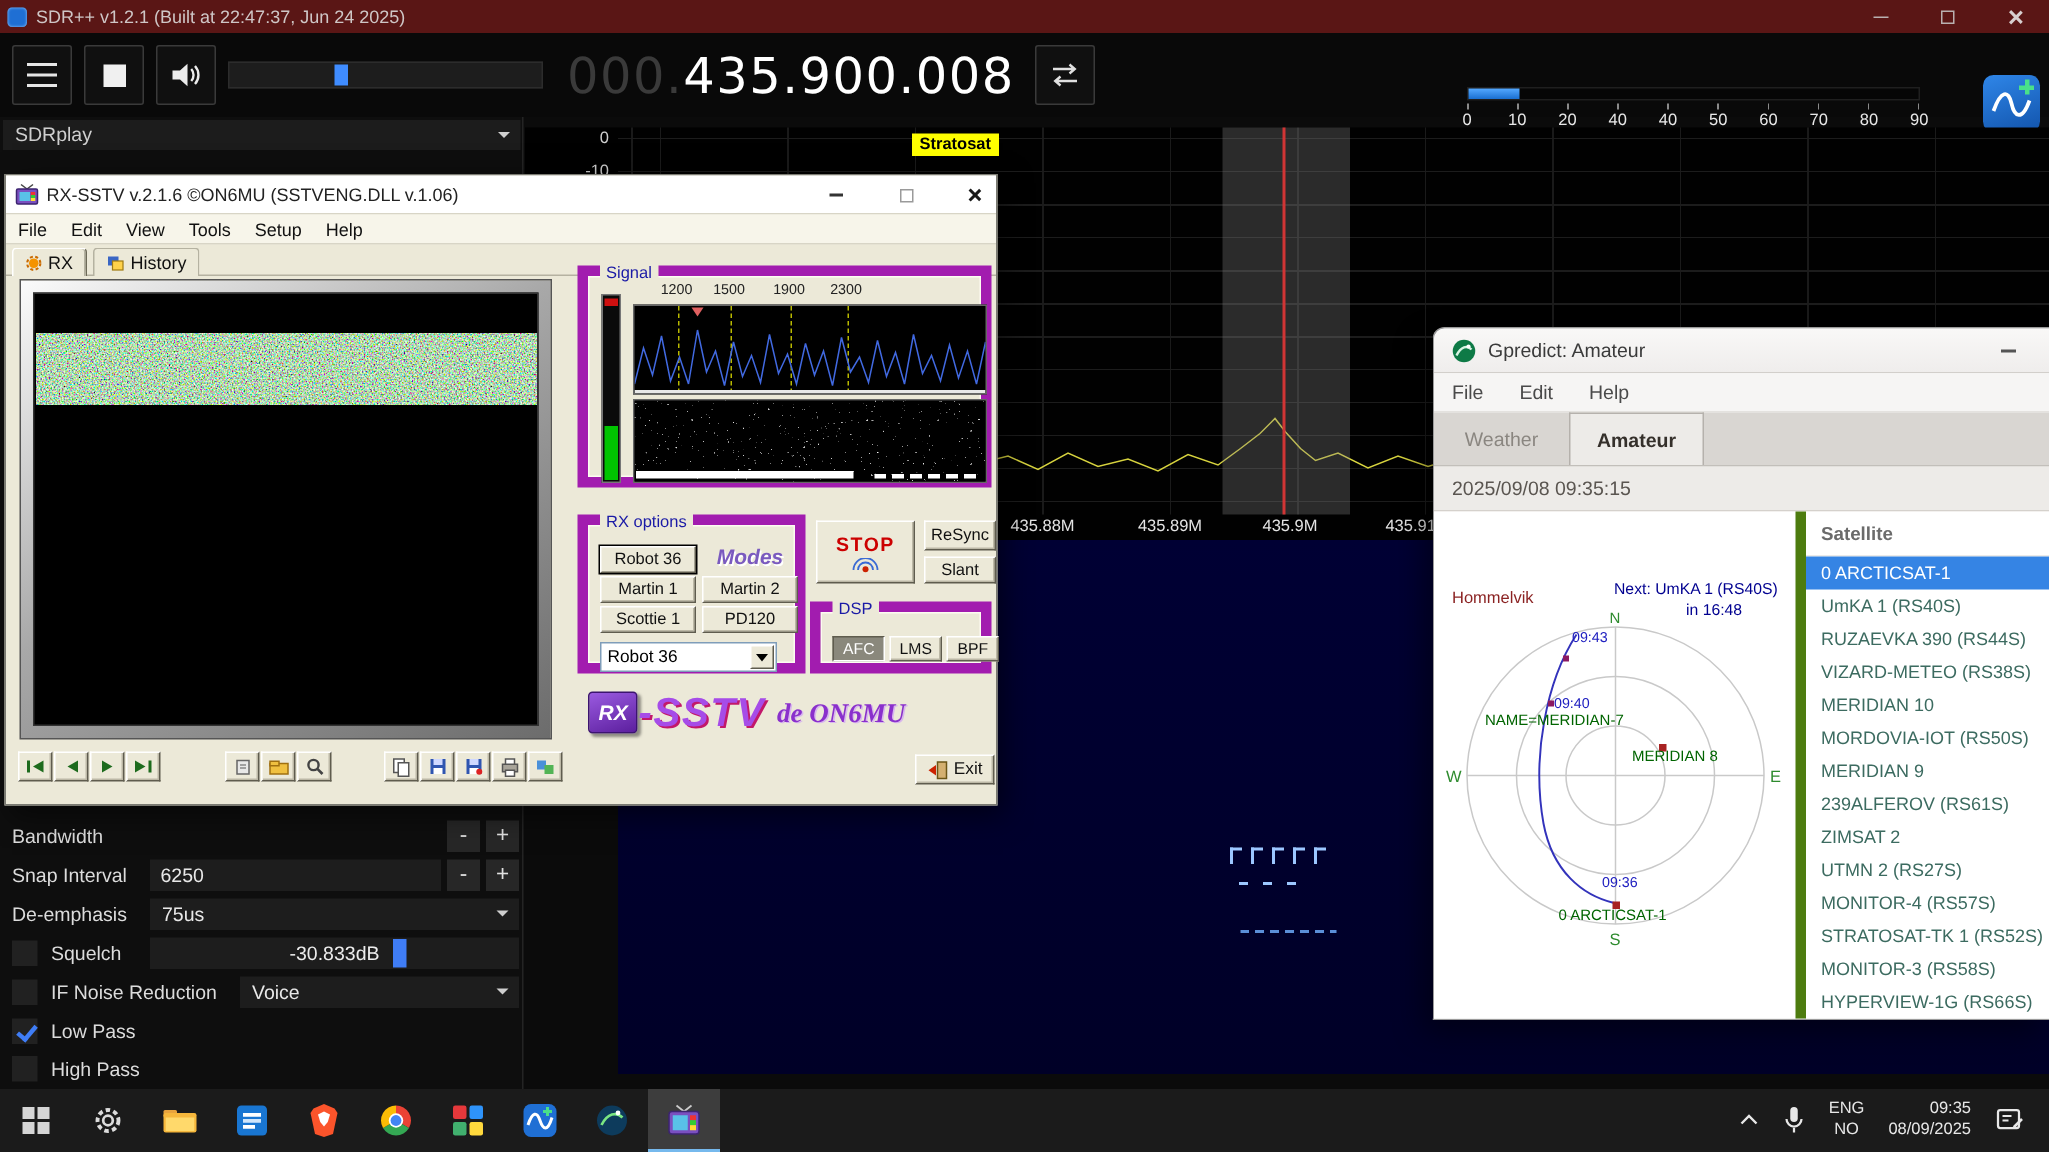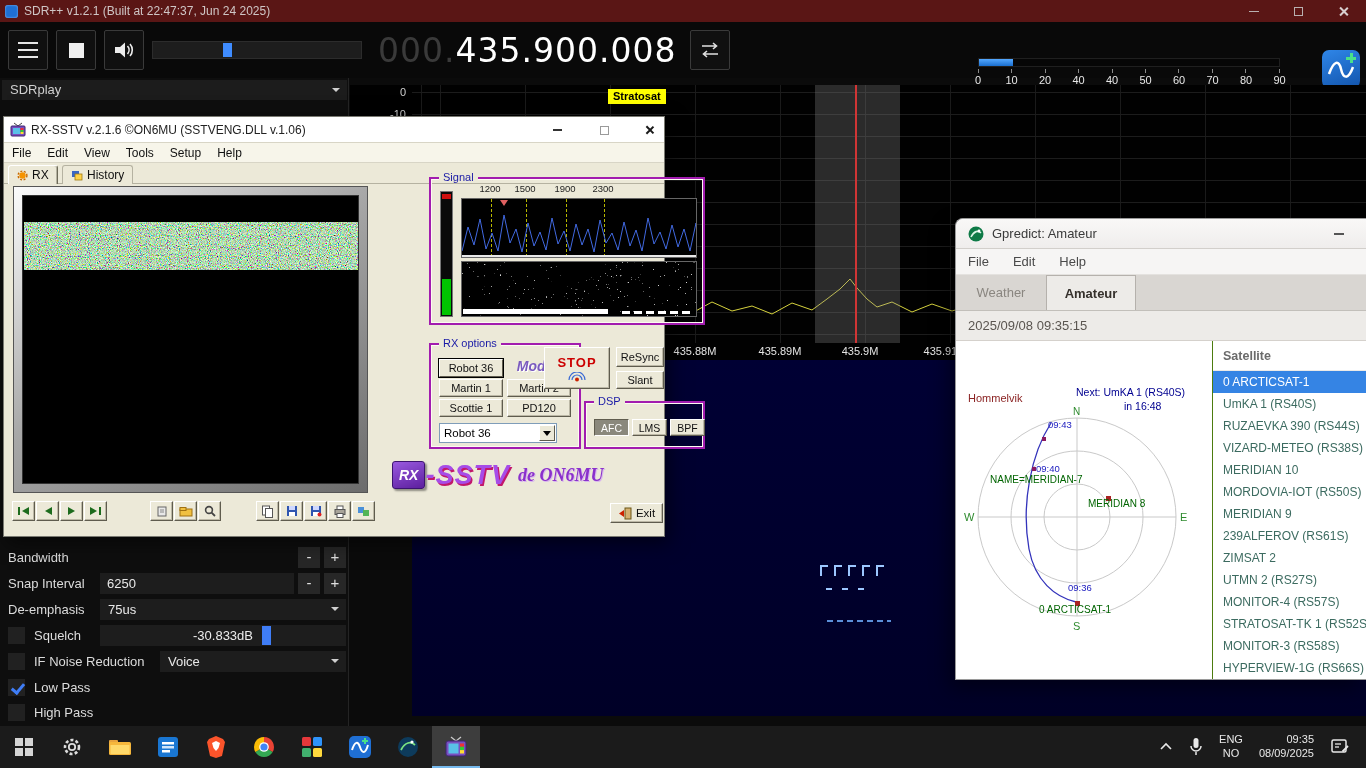--- a/index.html
+++ b/index.html
@@ -80,21 +80,21 @@
   .glyph-x-d::before{transform:rotate(45deg);} .glyph-x-d::after{transform:rotate(-45deg);}
   .rx-menubar{position:absolute;left:0;top:26px;right:0;height:20px;background:#f7f5ea;display:flex;align-items:center;border-bottom:1px solid #d8d5c6;}
   .rx-menu-item{padding:0 8px;font-size:12px;color:#111;}
   .rx-tabrow{position:absolute;left:0;top:46px;right:0;height:21px;border-bottom:1px solid #b5b2a1;}
   .rx-tab{position:absolute;top:2px;height:19px;background:#ece9d8;border:1px solid #fff;border-right-color:#6d6a58;border-bottom:none;display:flex;align-items:center;padding:0 8px;gap:4px;font-size:12px;border-top-left-radius:3px;border-top-right-radius:3px;box-shadow:inset -1px 0 0 #b5b2a1;}
   .b3{background:#ece9d8;border:1px solid;border-color:#fff #5f5c4e #5f5c4e #fff;box-shadow:inset -1px -1px 0 #bcb8a6;}
   .frame{position:absolute;left:9px;top:69px;width:355px;height:307px;background:linear-gradient(145deg,#fbfbfb,#a8a8a8 45%,#6c6c6c);border:1px solid #555;padding:8px;}
   .frame-inner{width:100%;height:100%;background:#000;border:1px solid #333;position:relative;overflow:hidden;}
   .noise-band{position:absolute;left:1px;top:26px;}
   .navb{position:absolute;top:384px;width:23px;height:20px;display:flex;align-items:center;justify-content:center;}
-  .grp{position:absolute;border:2px solid #a21caf;box-shadow:inset 0 0 0 1px #fdfbf2;margin-left:44px;}
+  .grp{position:absolute;border:7px solid #a21caf;box-shadow:inset 0 0 0 1px #fdfbf2;}
   .grp-label{position:absolute;top:-8px;left:8px;background:#ece9d8;padding:0 4px;font-size:11px;color:#1a1aa6;}
   .meter{position:absolute;left:9px;top:12px;width:13px;height:126px;background:#0a0a0a;border:1px solid #777;}
   .meter-green{position:absolute;left:1px;bottom:1px;width:9px;height:36px;background:#00c400;}
   .meter-red{position:absolute;left:1px;top:2px;width:9px;height:5px;background:#cf1010;}
   .sig-scale{position:absolute;left:30px;top:4px;width:235px;height:13px;}
   .sig-scale span{position:absolute;transform:translateX(-50%);font-size:9.5px;color:#222;}
   .sig-spec{position:absolute;left:30px;top:19px;width:236px;height:60px;background:#000;border:1px solid #666;overflow:hidden;}
   .yline{position:absolute;top:0;bottom:0;width:0;border-left:1px dashed #b8b800;}
   .sig-base{position:absolute;left:0;right:0;bottom:0;height:2px;background:#e8e8e8;}
   .red-tri{position:absolute;top:1px;width:0;height:0;border:4px solid transparent;border-top:6px solid #e06060;}
@@ -125,21 +125,21 @@
   .gp-min{position:absolute;left:368px;top:3px;width:30px;height:24px;display:flex;align-items:center;justify-content:center;border-radius:4px;}
   .gp-min-bar{width:10px;height:1.5px;background:#555;}
   .gp-menubar{position:absolute;left:0;top:30px;right:0;height:26px;background:#f6f5f4;display:flex;align-items:center;border-bottom:1px solid #e4e2df;}
   .gp-menu-item{padding:0 12px;color:#4a4a4a;font-size:13px;}
   .gp-tabs{position:absolute;left:0;top:56px;right:0;height:36px;background:#d9d6d2;border-bottom:1px solid #c2bfba;display:flex;align-items:flex-end;}
   .gp-tab{height:35px;line-height:35px;width:90px;text-align:center;color:#8a8680;font-size:13px;}
   .gp-tab.active{background:#edebe8;color:#35302b;font-weight:bold;border:1px solid #b5b1ac;border-bottom:none;}
   .gp-time{position:absolute;left:0;top:92px;right:0;height:30px;background:#edebe8;border-bottom:1px solid #d5d1cc;line-height:30px;padding-left:12px;color:#5a5550;font-size:13px;}
   .gp-content{position:absolute;left:0;top:122px;right:0;bottom:0;background:#fff;display:flex;}
   .gp-polar{width:241px;height:340px;}
-  .gp-list{flex:1;border-left:1px solid #4d7c0f;overflow:hidden;margin-left:15px;}
+  .gp-list{flex:1;border-left:7px solid #4d7c0f;overflow:hidden;}
   .gp-list-header{height:30px;line-height:30px;padding-left:10px;color:#6b6b6b;font-weight:bold;font-size:12.5px;border-bottom:1px solid #eceae7;}
   .gp-row{height:22px;line-height:22px;padding-left:10px;color:#3c6b60;font-size:12px;white-space:nowrap;}
   .gp-row.sel{background:#3584e4;color:#fff;}
 
   
   #taskbar{position:absolute;left:0;right:0;bottom:0;height:42px;background:#1b1b1b;z-index:20;display:flex;align-items:center;}
   .tb-item{width:48px;height:42px;display:flex;align-items:center;justify-content:center;}
   .tb-item.active{background:#3d3d3d;box-shadow:inset 0 -2px 0 #76b9ed;}
   .tb-tray{margin-left:auto;display:flex;align-items:center;height:42px;padding-right:8px;}
   .tray-item{display:flex;flex-direction:column;align-items:center;justify-content:center;height:42px;padding:0 8px;color:#e8e8e8;font-size:11px;line-height:1.25;}

